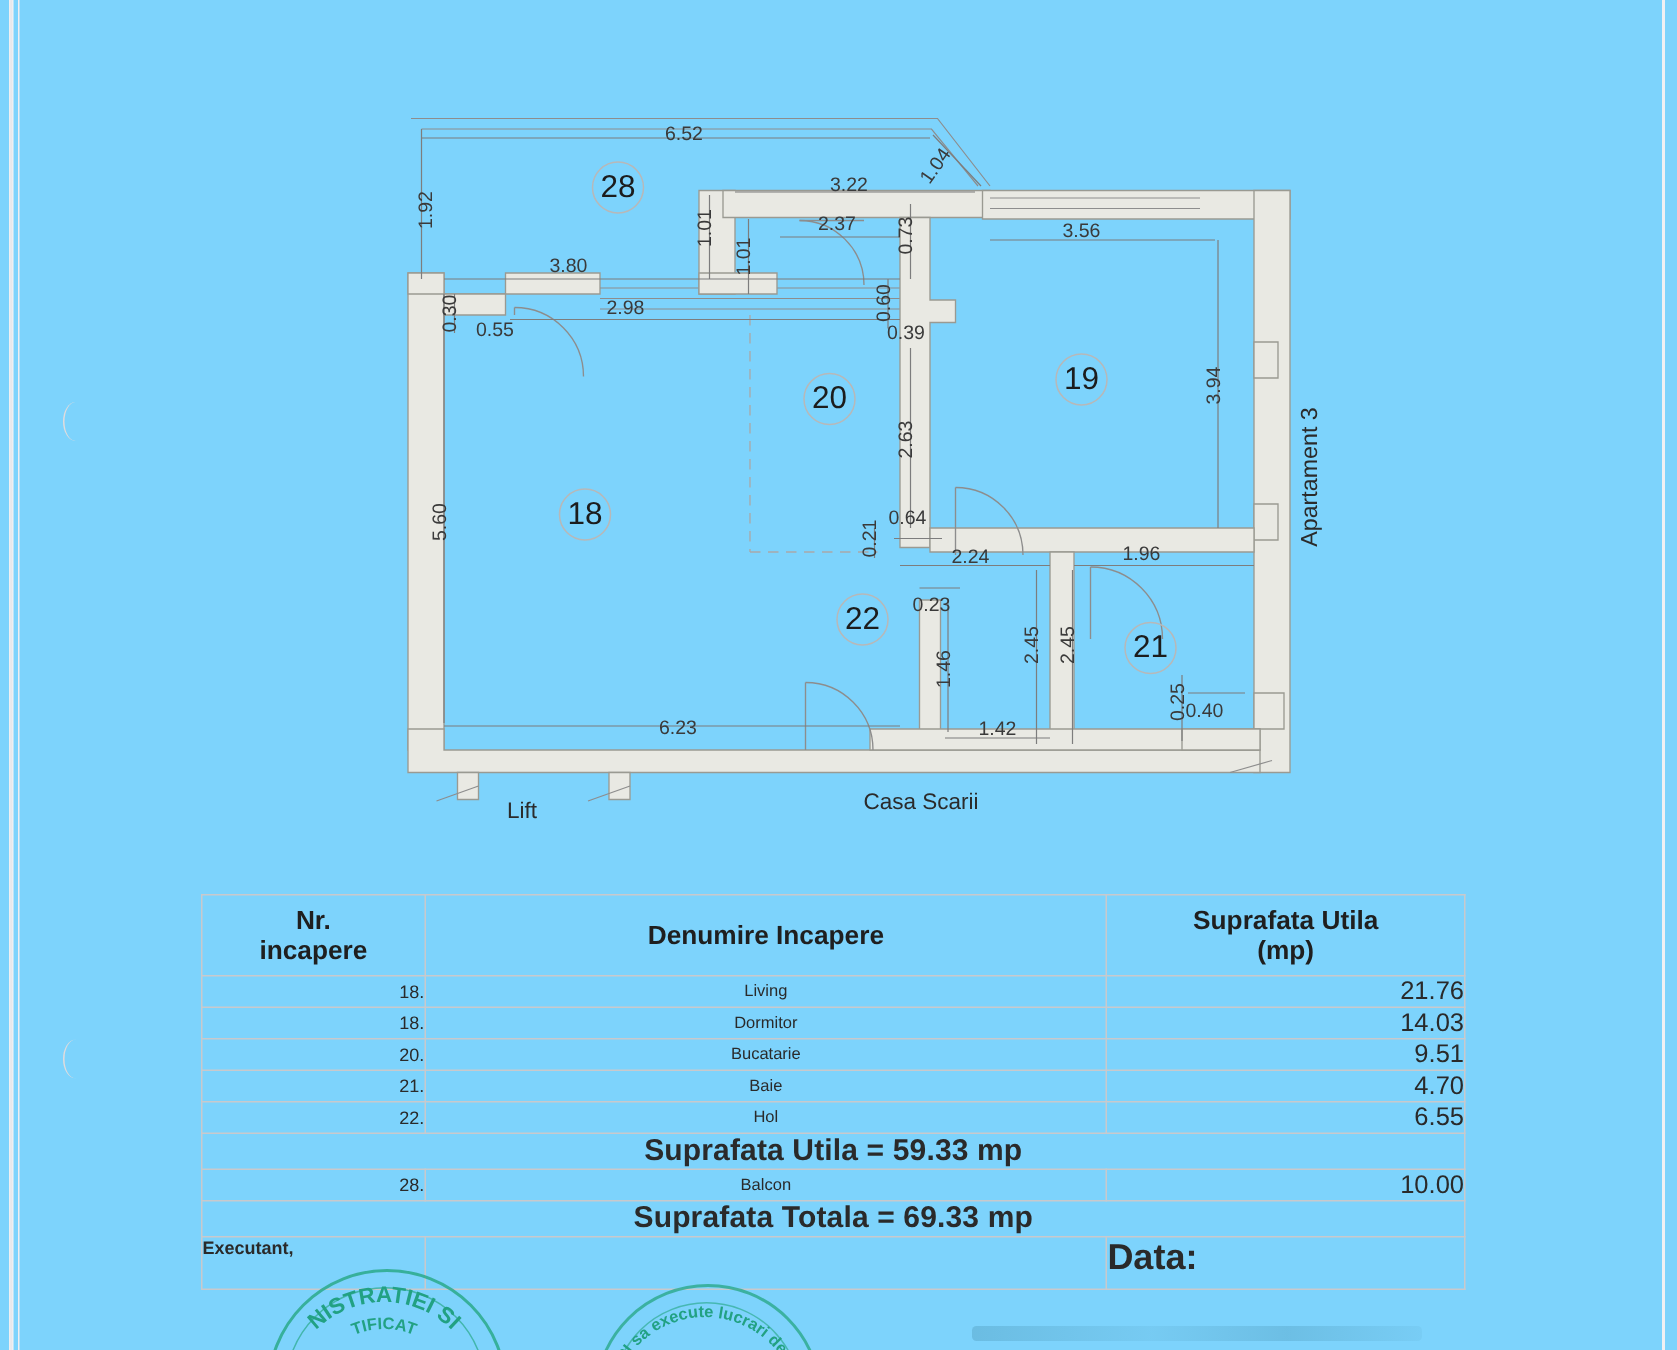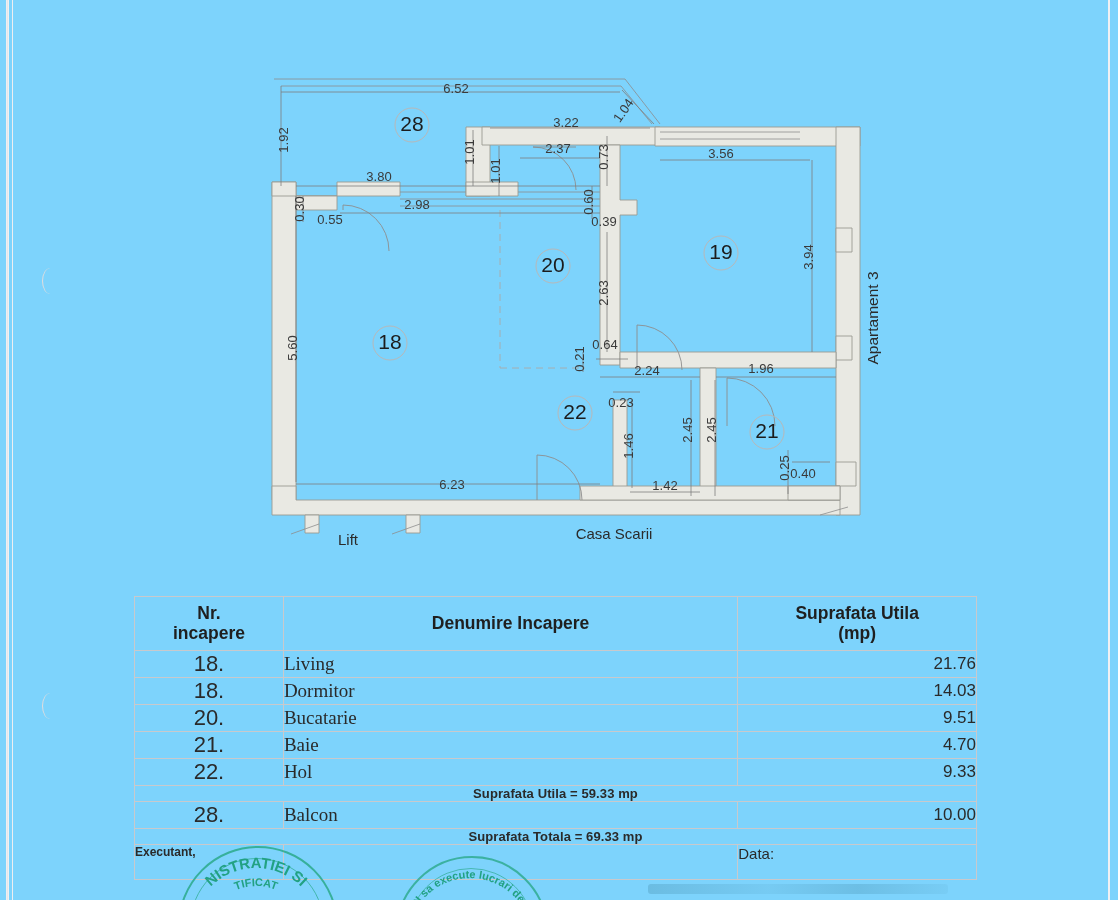--- a/index.html
+++ b/index.html
@@ -75,53 +75,52 @@
     text-align: center;
     line-height: 1.15;
     padding: 6px 2px 7px;
     color: #1f1f1f;
   }
   .col-nr   { width: 149px; }
   .col-name { width: 455px; }
   .col-area { width: 239px; }
 
   td.cell-nr {
+    text-align: right;
+    padding: 2px 0 3px;
+    font-size: 12px;
+  }
+  td.cell-name {
     text-align: center;
-    padding: 2px 0 3px;
-    font-size: 22px;
-  }
-  td.cell-name {
-    text-align: left;
     padding: 2px 0 3px 26px;
-    font-size: 19px;
-    font-family: Liberation Serif, serif;
+    font-size: 11px;
   }
   td.cell-area {
     text-align: right;
     padding: 2px 0 3px;
     font-size: 17px;
   }
   td.cell-total {
     text-align: center;
     font-weight: bold;
-    font-size: 13px;
+    font-size: 20px;
     padding: 6px 0 7px;
     letter-spacing: 0.1px;
   }
   td.cell-sign {
     font-weight: bold;
     font-size: 12px;
     padding: 9px 0 9px 14px;
     vertical-align: top;
     height: 34px;
   }
   td.cell-sign-mid { padding: 9px 0; }
   td.cell-date {
-    font-weight: normal;
-    font-size: 15px;
+    font-weight: bold;
+    font-size: 24px;
     padding: 9px 0 9px 14px;
     vertical-align: top;
   }
 
   
   .stamp {
     position: absolute;
     border-radius: 50%;
     pointer-events: none;
   }
@@ -417,21 +416,21 @@
           <td class="cell-area">9.51</td>
         </tr>
         <tr>
           <td class="cell-nr">21.</td>
           <td class="cell-name">Baie</td>
           <td class="cell-area">4.70</td>
         </tr>
         <tr>
           <td class="cell-nr">22.</td>
           <td class="cell-name">Hol</td>
-          <td class="cell-area">9.33</td>
+          <td class="cell-area">6.55</td>
         </tr>
         <tr>
           <td class="cell-total" colspan="3">Suprafata Utila = 59.33 mp</td>
         </tr>
         <tr>
           <td class="cell-nr">28.</td>
           <td class="cell-name">Balcon</td>
           <td class="cell-area">10.00</td>
         </tr>
         <tr>

